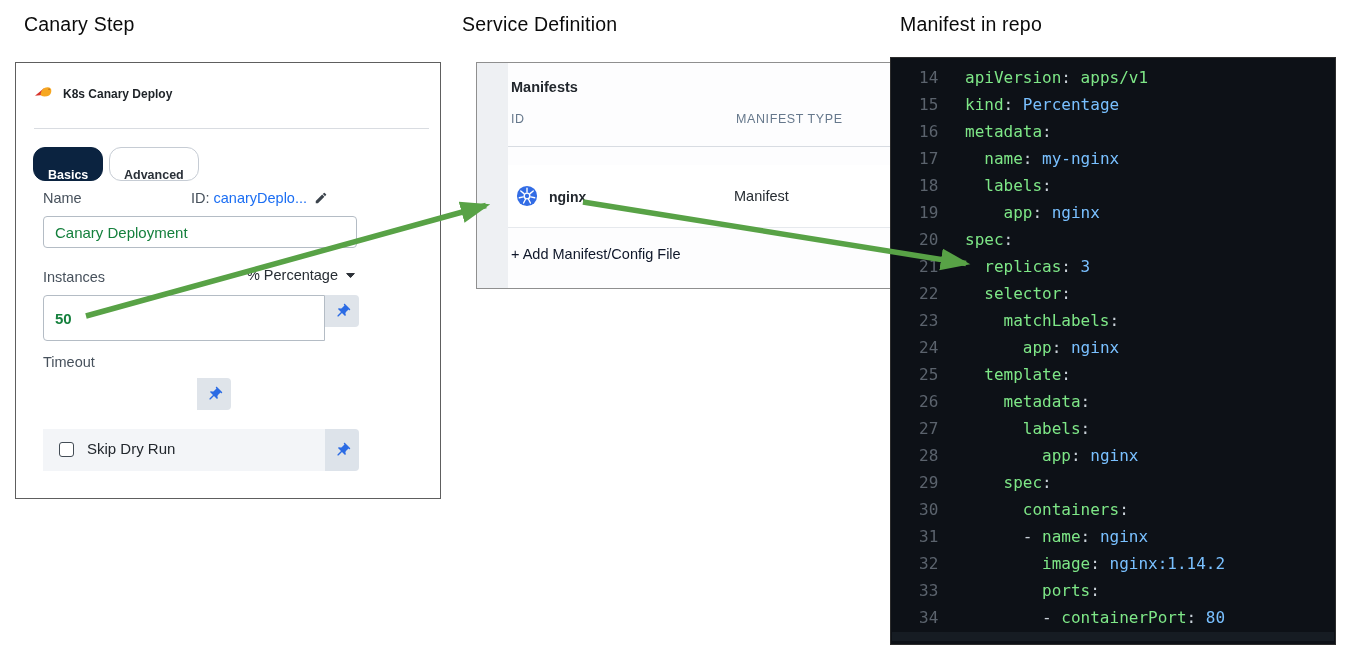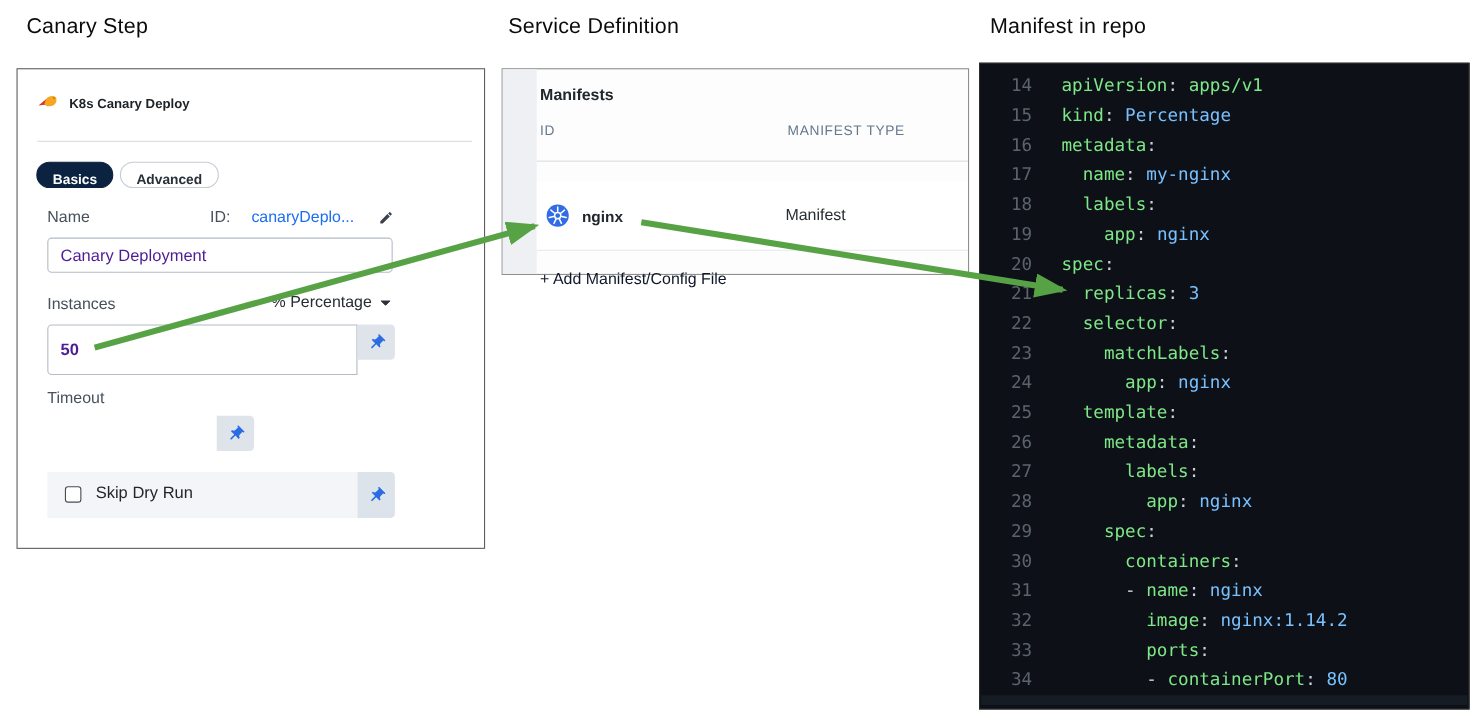--- a/index.html
+++ b/index.html
@@ -13,47 +13,47 @@
   #h-right  { left:900px; }
 
   
   .panel-left { position:absolute; left:15px; top:62px; width:426px; height:437px;
                 background:#fff; border:1.5px solid #5e5e5e; }
   .cs-header { position:absolute; left:18px; top:22px; display:flex; align-items:center; gap:10px; }
   .cs-title  { font-size:12px; font-weight:bold; color:#1d2227; }
   .cs-divider { position:absolute; left:18px; right:11px; top:65px; border-bottom:1px solid #d9dce1; }
 
   .pill { position:absolute; top:84px; height:24px; line-height:22px; border-radius:12px;
-          padding:4px 14px; font-size:12.5px; font-weight:bold; cursor:pointer; }
+          padding:16px 14px; font-size:12.5px; font-weight:bold; cursor:pointer; }
   .pill.active  { left:17px; background:#0b2340; color:#fff; border:1px solid #0b2340; }
   .pill.inactive{ left:93px; background:#fff; color:#2a3038; border:1px solid #c6ccd4;text-align:right; }
 
   .fld-label { position:absolute; font-size:14.5px; color:#47515c; }
   .id-group { position:absolute; left:175px; top:127px; font-size:14.5px; color:#47515c;
-              display:flex; align-items:center; gap:19px; }
+              display:flex; align-items:center; gap:4px; }
   .id-link { color:#1b6ef3; cursor:pointer; }
   .txt-input { position:absolute; border:1px solid #b4bcc5; border-radius:4px; background:#fff;
-               font-family:"Liberation Sans",sans-serif; font-size:15px; font-weight:500; color:#4c1d95;
+               font-family:"Liberation Sans",sans-serif; font-size:15px; font-weight:500; color:#15803d;
                padding:0 11px; outline:none; }
   .pin-btn { position:absolute; background:#dfe4ea; border:none; border-radius:0 4px 4px 0;
              display:flex; align-items:center; justify-content:center; cursor:pointer; }
   .pin-btn svg { transform:rotate(45deg); }
 
   .mode-select { position:absolute; left:193px; top:204px; width:147px; display:flex; justify-content:flex-end;
                  align-items:center; gap:7px; font-size:14.5px; font-weight:500; color:#272d34;
                  background:none; border:none; cursor:pointer; font-family:"Liberation Sans",sans-serif; }
 
   .skip-row { position:absolute; left:27px; top:366px; width:282px; height:42px; background:#f3f5f8; }
   .skip-cb { position:absolute; left:16px; top:13px; width:15px; height:15px; background:#fff;
              border:1.7px solid #434c55; border-radius:3px; cursor:pointer; }
   .skip-label { position:absolute; left:44px; top:11px; font-size:15px; color:#22272d; }
   .skip-pin { left:309px; top:366px; width:34px; height:42px; border-radius:0 4px 4px 0; background:#dde3ea; }
 
   
-  .panel-mid { position:absolute; left:456px; top:62px; width:425px; height:188px;
+  .panel-mid { position:absolute; left:476px; top:62px; width:425px; height:227px;
                background:#fdfdfe; border:1px solid #8f8f8f; }
   .mid-strip { position:absolute; left:0; top:0; width:31px; height:100%; background:#eef0f3; }
   .man-title { position:absolute; left:34px; top:16px; font-size:14.5px; font-weight:bold; color:#22272d; }
   .col-hdr { position:absolute; top:49px; font-size:12.5px; color:#66788c; letter-spacing:.6px; }
   .mid-hdr-divider { position:absolute; left:31px; right:0; top:83px; border-bottom:1px solid #d8dce2; }
   .man-row { position:absolute; left:31px; right:0; top:102px; height:63px; background:#fff;
              border-bottom:1px solid #e6e9ed; cursor:pointer; }
   .k8s-wrap { position:absolute; left:8px; top:20px; width:22px; height:22px; }
   .man-id   { position:absolute; left:41px; top:24px; font-size:14px; font-weight:bold; color:#22272d; }
   .man-type { position:absolute; left:226px; top:23px; font-size:14.5px; color:#272d33; }

